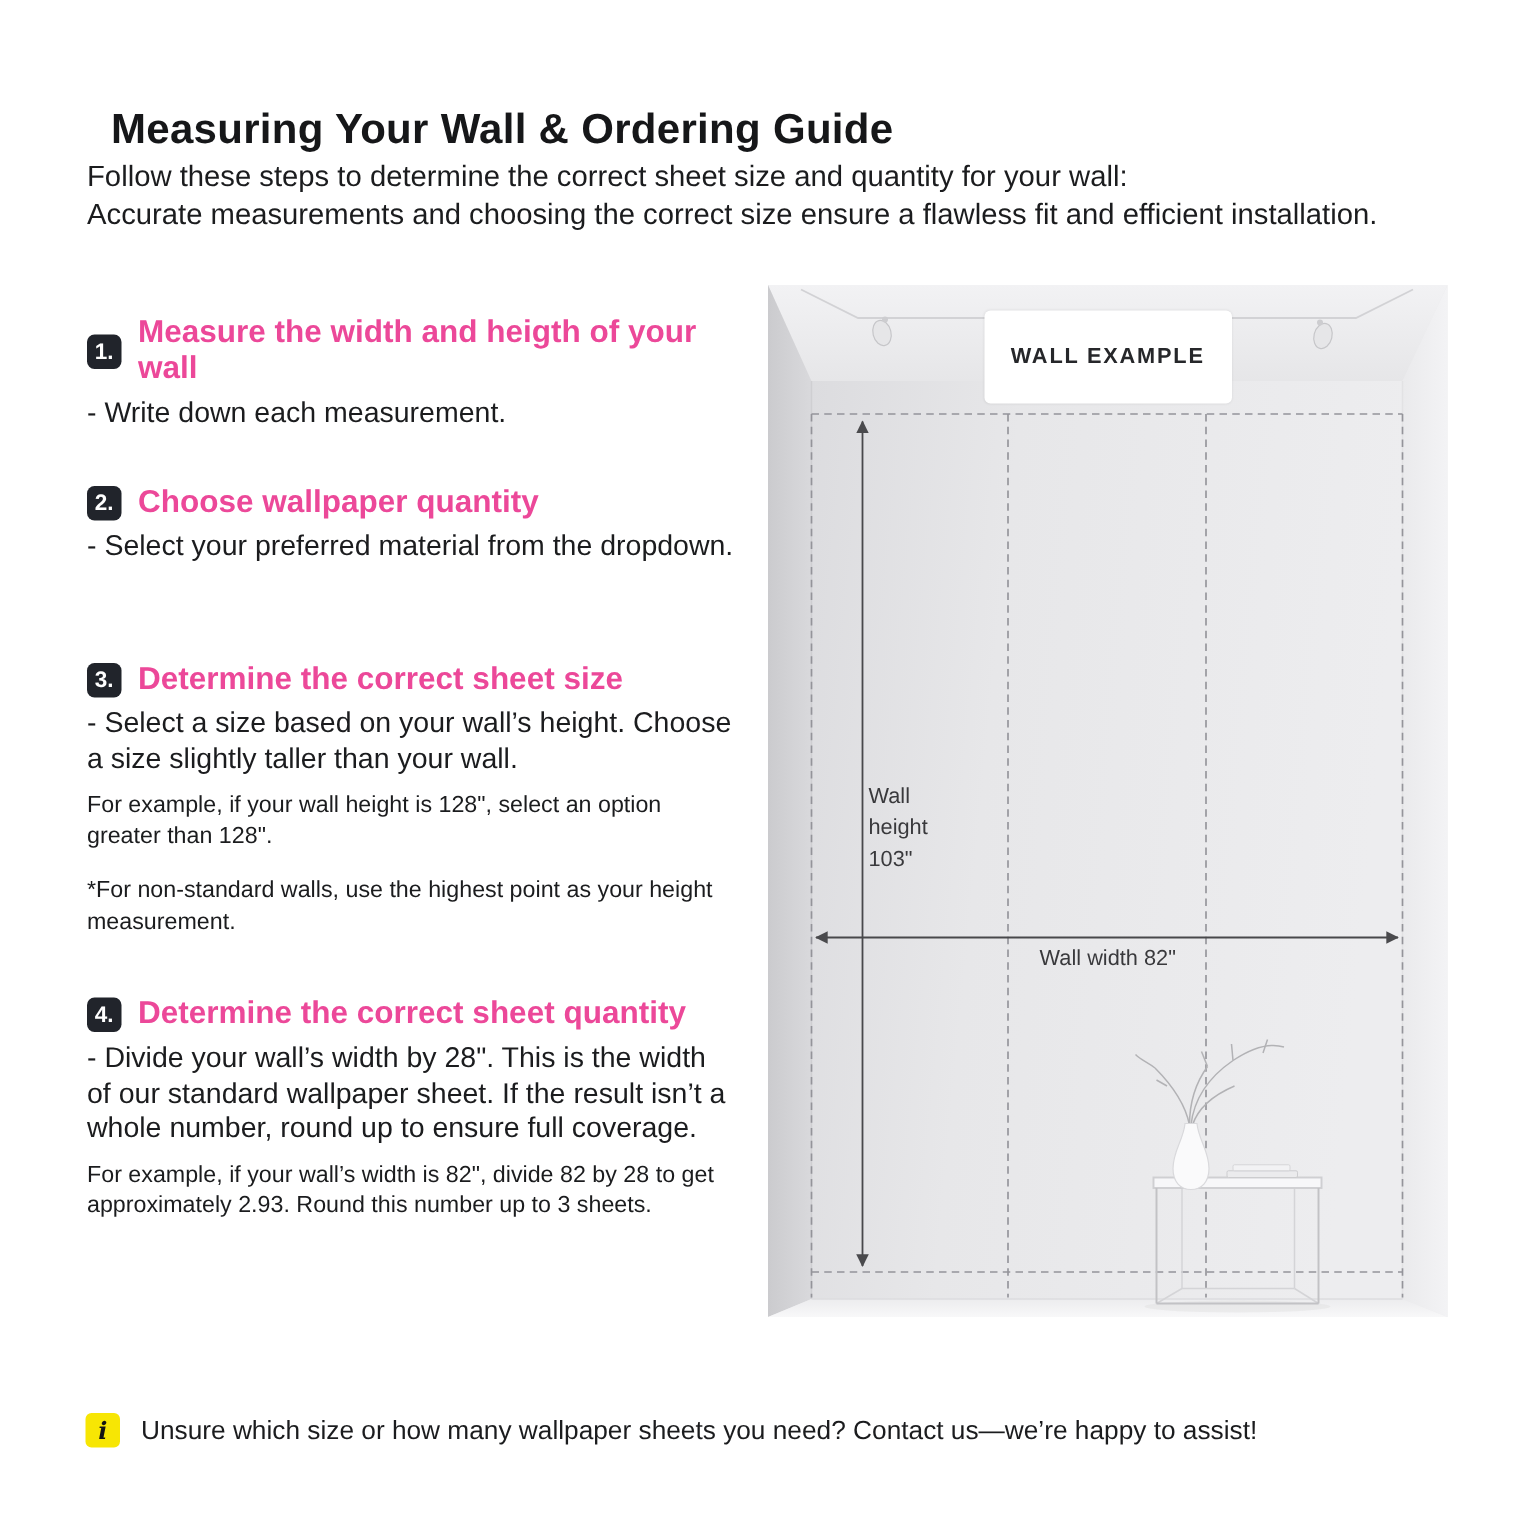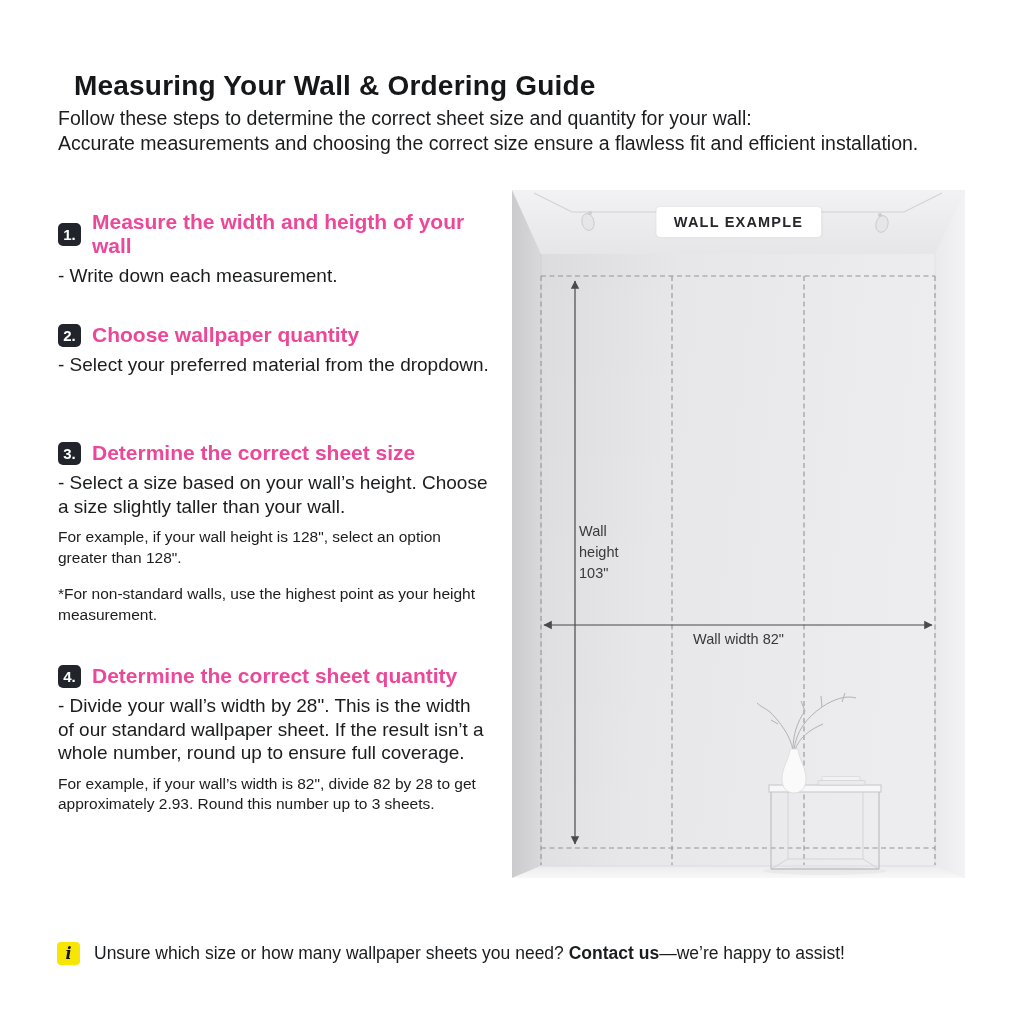--- a/index.html
+++ b/index.html
@@ -28,21 +28,21 @@
   .step-note { margin:16px 0 0 0; font-size:15.5px; line-height:20.5px; }
 
   
   .figure {
     position:absolute; left:512px; top:190px; width:453px; height:688px;
     background:#e9e9eb; overflow:hidden;
   }
   .figure svg { position:absolute; left:0; top:0; display:block; }
   .wall-badge {
     position:absolute; left:50%; top:17px; transform:translateX(-50%);
-    background:#ffffff; border-radius:4px; padding:7px 18px;
+    background:#ffffff; border-radius:4px; padding:23px 18px;
     font-size:14.5px; font-weight:700; letter-spacing:1.2px; color:#26272a;
     white-space:nowrap; box-shadow:0 0 2px rgba(0,0,0,0.08);
   }
   .height-label {
     position:absolute; left:67px; top:331px;
     font-size:14.5px; line-height:21px; color:#39393c; white-space:pre-line;
   }
   .width-label {
     position:absolute; left:0; right:0; top:441px; text-align:center;
     font-size:14.5px; color:#39393c;
@@ -51,21 +51,21 @@
   
   .footer-note {
     position:absolute; left:57px; top:942px; display:flex; align-items:center; gap:14px;
   }
   .info-icon {
     flex:0 0 auto; width:23px; height:23px; border-radius:4px; background:#f7e604;
     color:#131313; font-family:"DejaVu Serif", serif; font-style:italic; font-weight:700;
     font-size:16px; display:flex; align-items:center; justify-content:center;
   }
   .footer-text { margin:0; font-size:17.5px; color:#1b1c1e; }
-  .footer-text .bold { font-weight:700; }
+  .footer-text .bold { font-weight:400; }
 </style>
 </head>
 <body>
 
 <div id="root">
 
   <h1 class="page-title">Measuring Your Wall &amp; Ordering Guide</h1>
 
   <div class="intro">
     <div>Follow these steps to determine the correct sheet size and quantity for your wall:</div>

